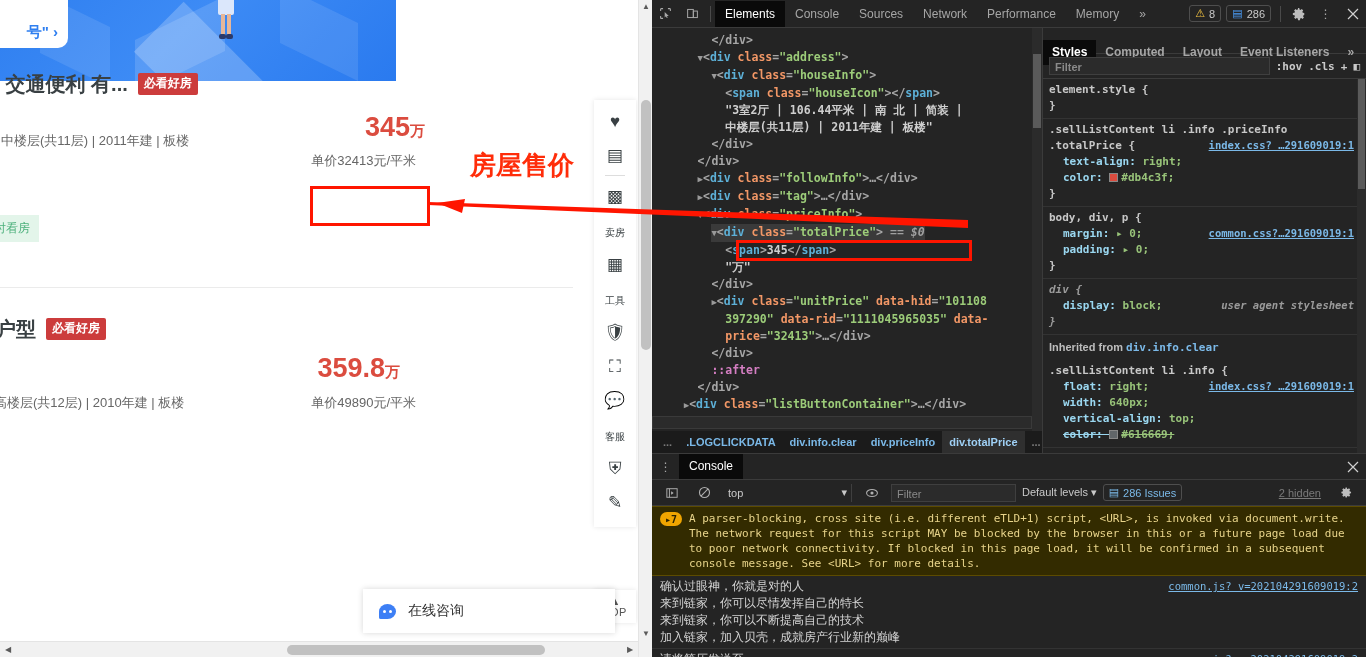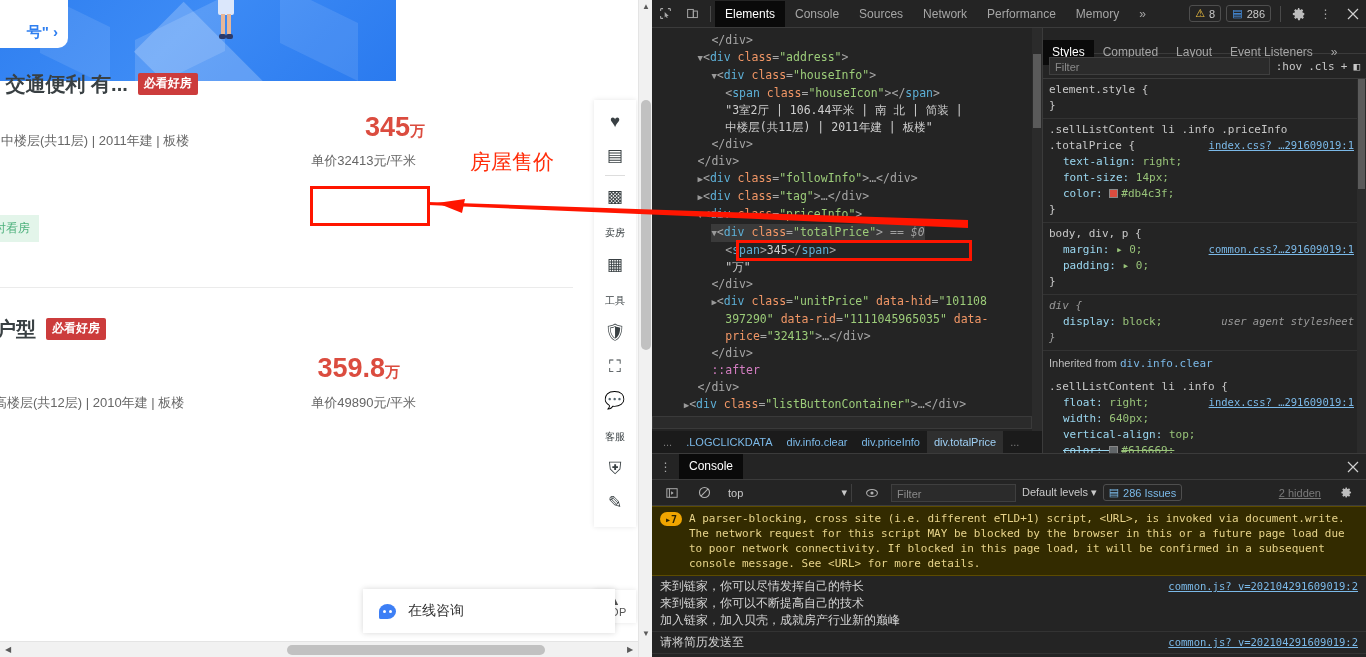--- a/index.html
+++ b/index.html
@@ -95,21 +95,21 @@
   .price-hl {
     position: absolute; left: 310px; top: 186px;
     width: 120px; height: 40px;
     border: 3px solid #ff1500;
     background: transparent;
   }
 
   
   .annot {
     position: absolute; left: 470px; top: 148px;
-    font-size: 21px; color: #ff2d0a; font-weight: normal;
+    font-size: 26px; color: #ff2d0a; font-weight: bold;
     white-space: nowrap;
   }
 
   
   .rail {
     position: absolute; right: 16px; top: 100px;
     width: 42px;
     background: #fff;
     box-shadow: 0 0 5px rgba(0,0,0,.10);
     padding: 4px 0 8px;
@@ -201,21 +201,21 @@
   .dt-badge {
     display: inline-flex; align-items: center; gap: 4px;
     border: 1px solid #4e4e4e; border-radius: 3px;
     padding: 1px 5px; font-size: 11px; margin-right: 5px;
     color: #c9c9c9;
   }
   .dt-badge .w { color: #f5c542; }
   .dt-badge .i { color: #4a9df8; }
 
   
-  .dt-main { position: absolute; top: 28px; left: 0; width: 714px; height: 425px; display: flex; }
+  .dt-main { position: absolute; top: 28px; left: 0; width: 714px; height: 425px; display: flex; font-weight: bold; }
   .dom-pane {
     width: 390px; height: 425px; background: #242424; position: relative;
     overflow: hidden;
   }
   .dom-tree {
     padding: 4px 0 0 4px;
     font-family: "DejaVu Sans Mono", "Liberation Mono", monospace;
     font-size: 11.5px; line-height: 17px;
     white-space: pre-wrap;
   }
@@ -542,21 +542,20 @@
         </div>
         <div class="st-body" id="styles-body">
             <div class="st-rule">
               <div class="st-sel">element.style {</div>
               <div class="st-sel">}</div>
             </div>
             <div class="st-rule">
               <span class="st-src">index.css? …291609019:1</span>
               <div class="st-sel">.sellListContent li .info .priceInfo .totalPrice {</div>
               <div><span class="st-prop">text-align: </span><span class="st-val">right;</span></div>
-              <div><span class="st-prop">font-size: </span><span class="st-val">14px;</span></div>
               <div><span class="st-prop">color: </span><span class="swatch" style="background: rgb(219, 76, 63);"></span><span class="st-val">#db4c3f;</span></div>
               <div class="st-sel">}</div>
             </div>
             <div class="st-rule">
               <span class="st-src">common.css?…291609019:1</span>
               <div class="st-sel">body, div, p {</div>
               <div><span class="st-prop">margin: </span><span class="st-val">▸ 0;</span></div>
               <div><span class="st-prop">padding: </span><span class="st-val">▸ 0;</span></div>
               <div class="st-sel">}</div>
             </div>
@@ -630,20 +629,21 @@
               <path fill="#bdbdbd" d="M13.6 9V7l-1.6-.3a4.3 4.3 0 0 0-.4-1.1l.9-1.3-1.4-1.4-1.3.9a4.3 4.3 0 0 0-1.1-.4L8.4 1.8H6.9l-.3 1.6a4.3 4.3 0 0 0-1.1.4l-1.3-.9-1.4 1.4.9 1.3a4.3 4.3 0 0 0-.4 1.1L1.7 7v2l1.6.3c.1.4.2.8.4 1.1l-.9 1.3 1.4 1.4 1.3-.9c.3.2.7.3 1.1.4l.3 1.6h1.5l.3-1.6c.4-.1.8-.2 1.1-.4l1.3.9 1.4-1.4-.9-1.3c.2-.3.3-.7.4-1.1L13.6 9z"></path>
             </svg>
         </div>
       </div>
       <div class="console-body">
         <div class="warn-row">
           <span class="warn-count">▸<span>7</span></span>
           <span>A parser-blocking, cross site (i.e. different eTLD+1) script, &lt;URL&gt;, is invoked via document.write. The network request for this script MAY be blocked by the browser in this or a future page load due to poor network connectivity. If blocked in this page load, it will be confirmed in a subsequent console message. See &lt;URL&gt; for more details.</span>
         </div>
         <div class="log-row">
+          <div>确认过眼神，你就是对的人</div>
           <div>来到链家，你可以尽情发挥自己的特长</div>
           <div>来到链家，你可以不断提高自己的技术</div>
           <div>加入链家，加入贝壳，成就房产行业新的巅峰</div>
           <span class="log-src">common.js? v=202104291609019:2</span>
         </div>
         <div class="log-row">
           <div>请将简历发送至</div>
           <span class="log-src">common.js? v=202104291609019:2</span>
         </div>
       </div>

